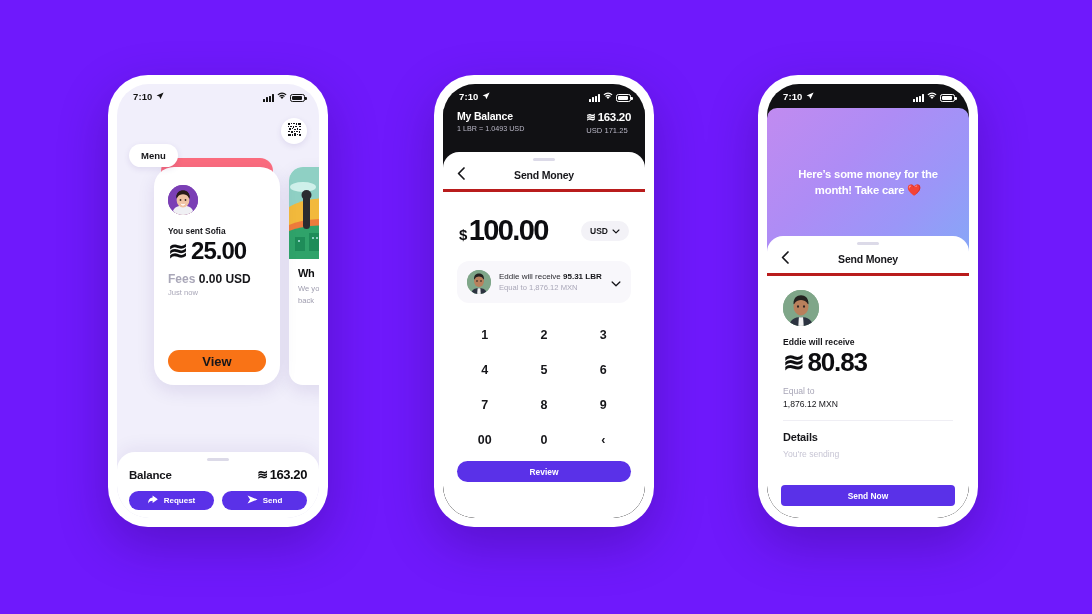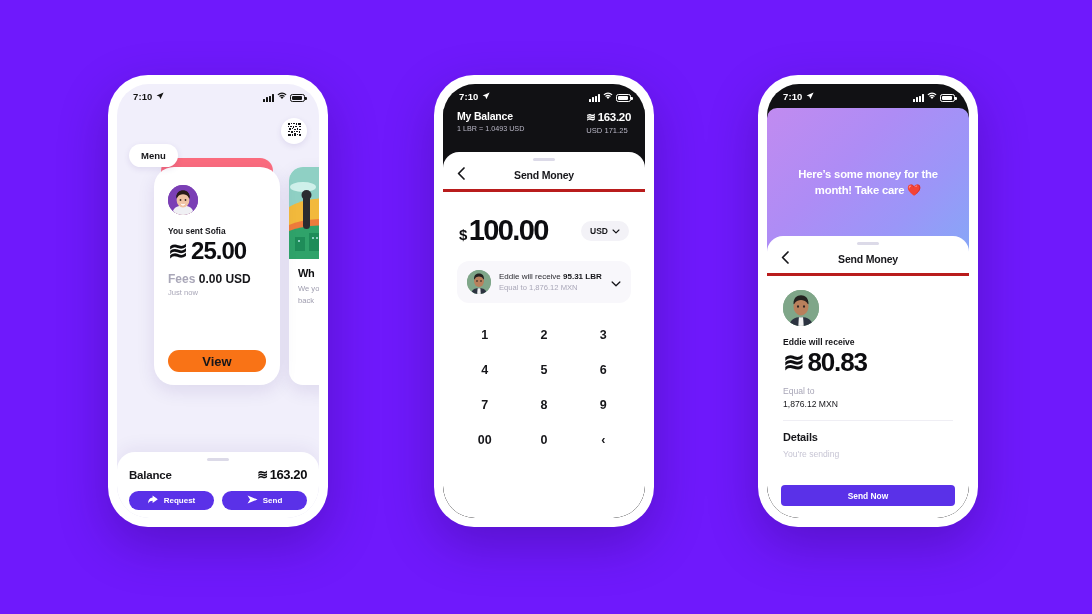--- a/index.html
+++ b/index.html
@@ -495,20 +495,21 @@
           <div class="key">5</div>
           <div class="key">6</div>
           <div class="key">7</div>
           <div class="key">8</div>
           <div class="key">9</div>
           <div class="key">00</div>
           <div class="key">0</div>
           <div class="key">‹</div>
         </div>
 
+        <div class="review-btn">Review</div>
       </div>
 
     </div>
   </div>
 
   <div class="phone" id="phone3">
     <div class="screen">
 
       <div class="statusbar dark">
         <div class="sb-left">

